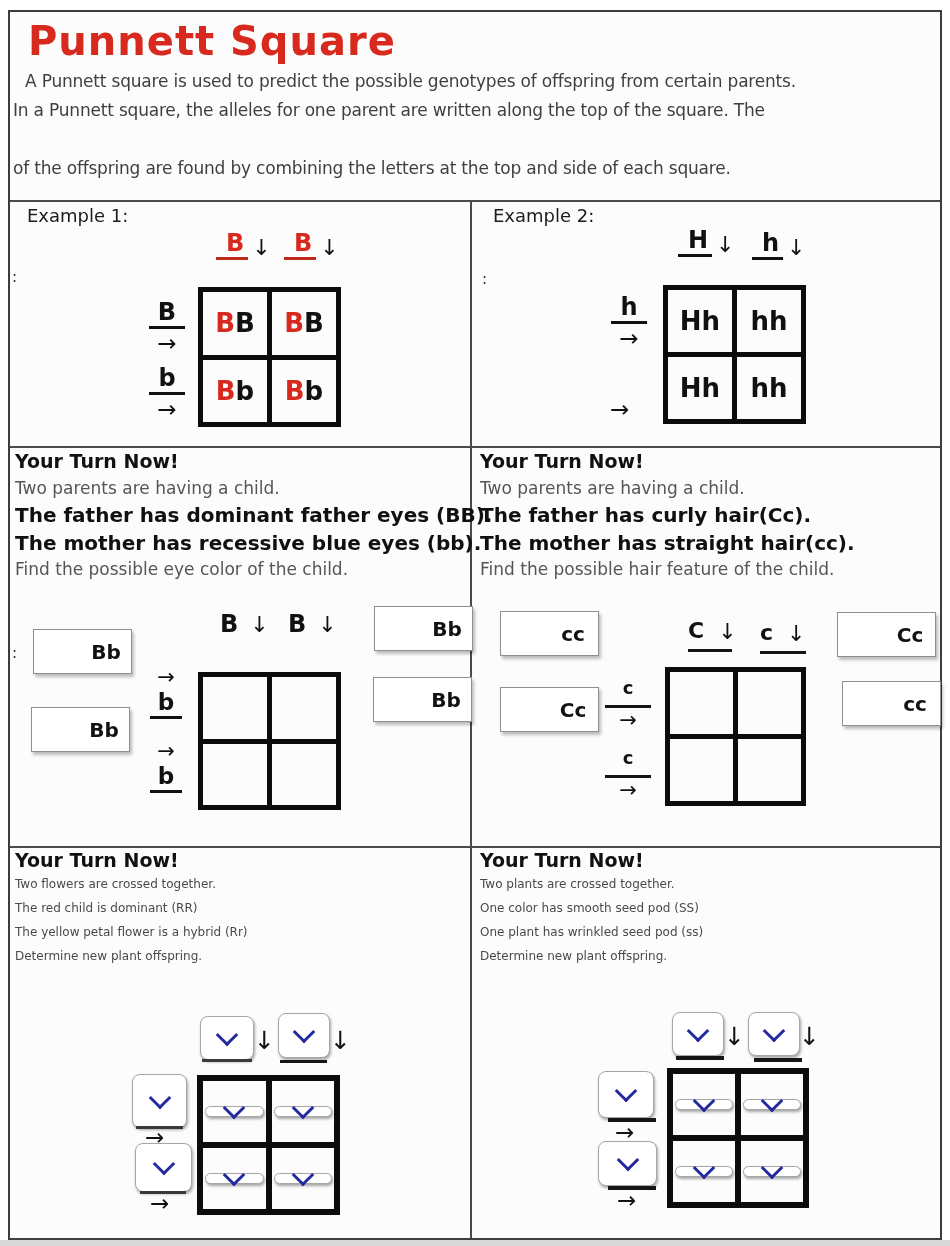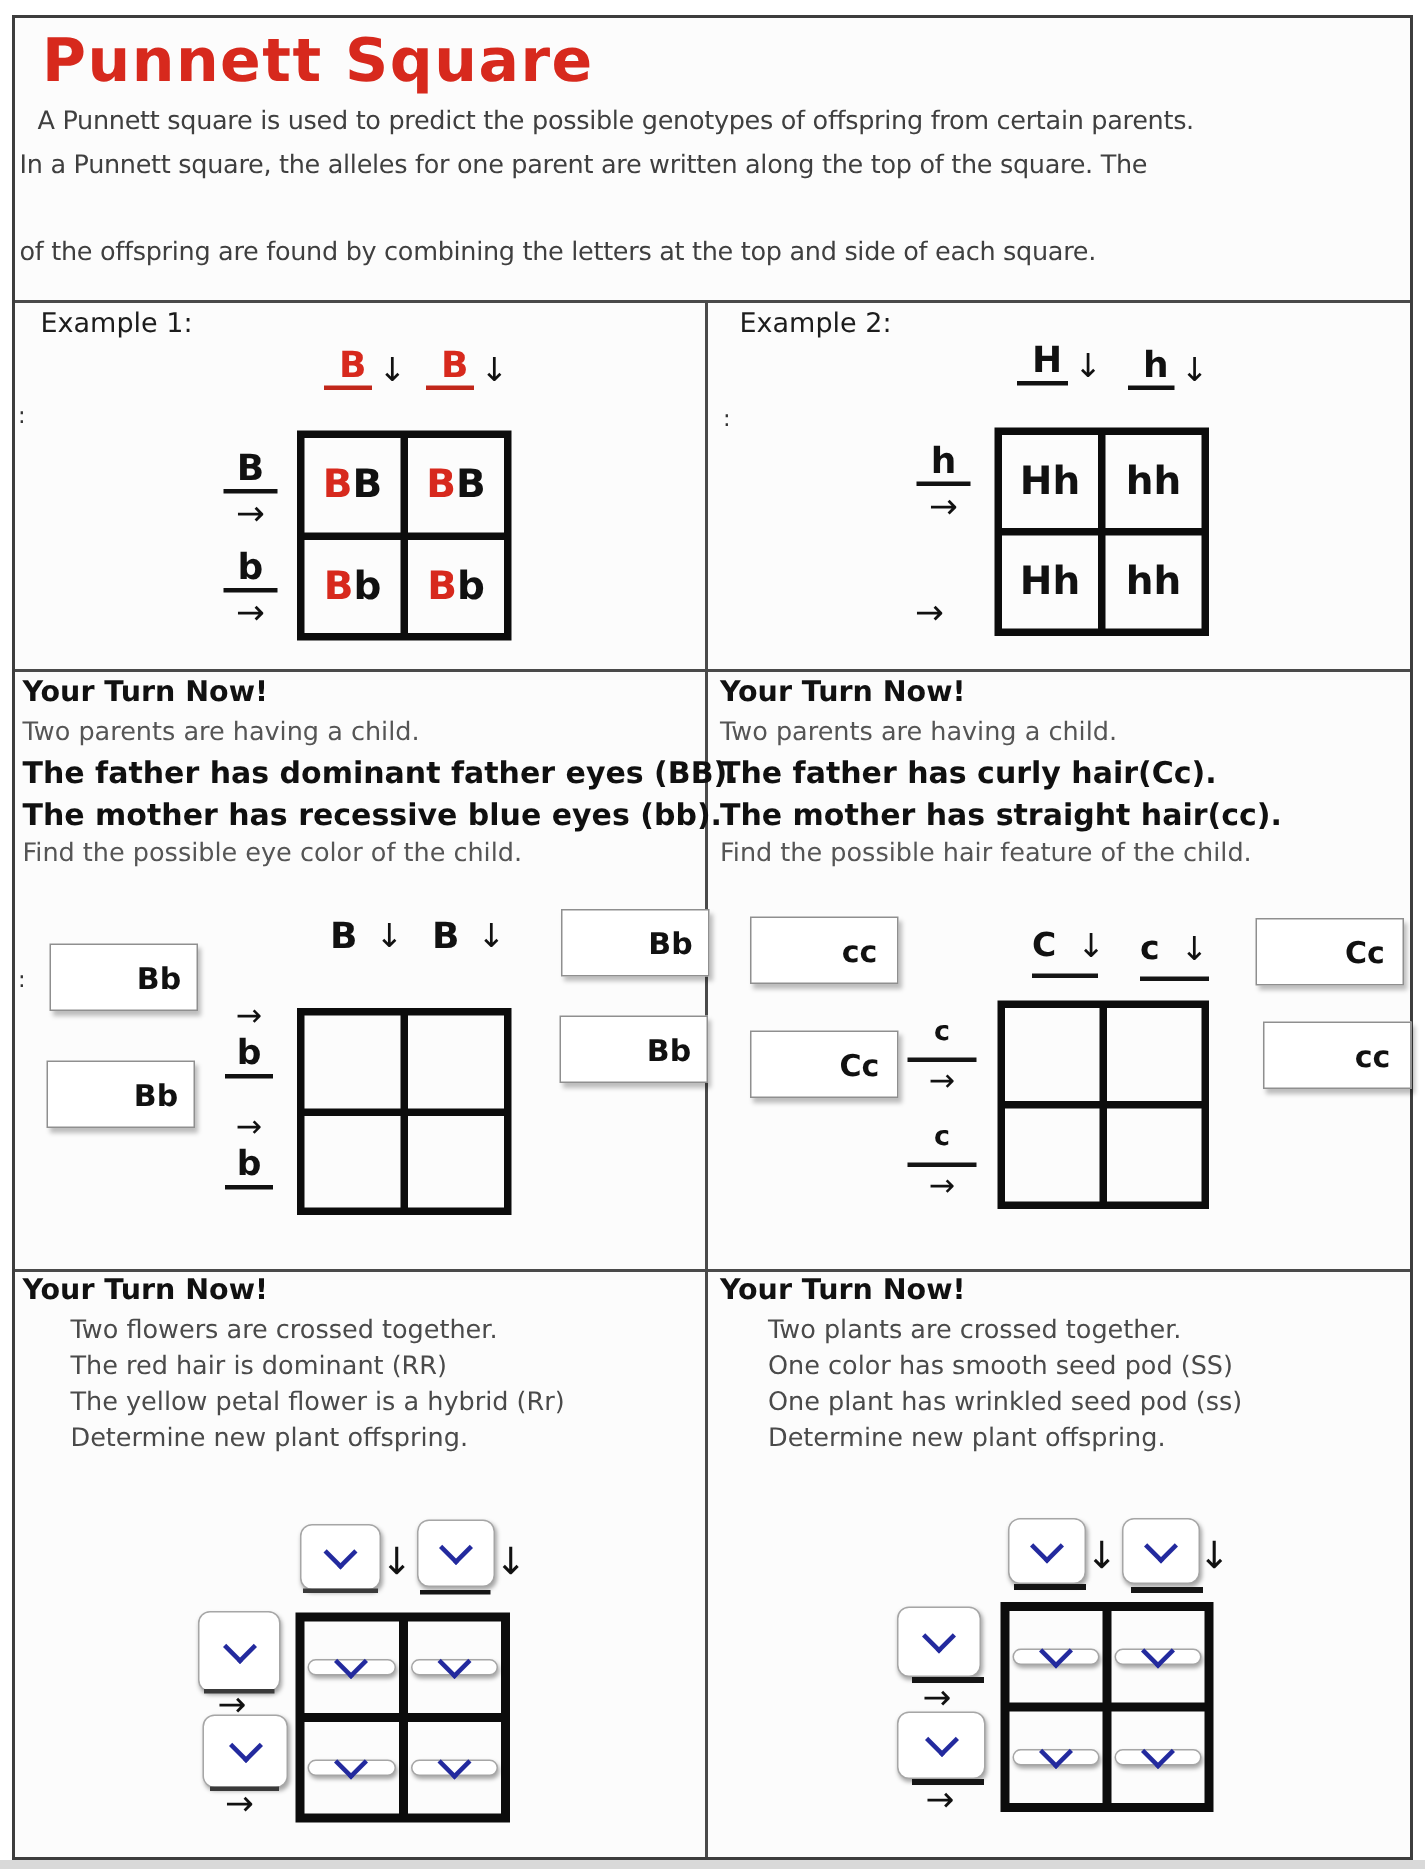--- a/index.html
+++ b/index.html
@@ -7,21 +7,21 @@
   .abs{position:absolute;}
   .pageborder{left:8px;top:10px;width:930px;height:1226px;border:2px solid #3d3d3d;background:#fcfcfc;}
   .hr{height:2px;background:#4a4a4a;left:10px;width:930px;}
   .vr{width:2px;background:#4a4a4a;left:470px;top:200px;height:1038px;}
   .graybar{left:0;top:1240px;width:950px;height:6px;background:#d9d9d9;}
   .title{color:#d7291d;font-size:40px;font-weight:bold;letter-spacing:1px;white-space:nowrap;}
   .intro{font-size:17px;color:#3f3f3f;white-space:nowrap;letter-spacing:-0.2px;}
   .seclabel{font-size:18px;color:#1c1c1c;white-space:nowrap;margin-left:13px;}
   .turntitle{font-size:19px;font-weight:bold;color:#111;white-space:nowrap;}
   .hand{font-size:17px;color:#555;white-space:nowrap;}
-  .hand2{font-size:17px;color:#4a4a4a;white-space:nowrap;margin-left:32px;}
+  .hand2{font-size:12px;color:#4a4a4a;white-space:nowrap;}
   .boldline{font-size:20px;font-weight:bold;color:#101010;white-space:nowrap;}
   .colon{font-size:15px;color:#333;}
   .psq{display:grid;grid-template-columns:1fr 1fr;grid-template-rows:1fr 1fr;gap:5px;padding:5px;background:#0c0c0c;box-sizing:border-box;}
   .psq .cell{background:#fcfcfc;display:flex;align-items:center;justify-content:center;font-size:26px;font-weight:bold;color:#111;}
   .psq2{gap:6px;padding:6px;}
   .psq2 .cell{padding:2px;}
   .red{color:#d7291d;}
   .tophead{display:flex;align-items:flex-start;}
   .tophead .al{font-size:24px;font-weight:bold;color:#111;border-bottom:3px solid #111;padding:0 4px 1px 10px;line-height:1.1;}
   .tophead .al.redu{color:#d7291d;border-color:#c1271a;}
@@ -195,21 +195,21 @@
   </div>
   <div class="abs psq" style="left:665px;top:667px;width:141px;height:139px;">
     <div class="cell"></div>
     <div class="cell"></div>
     <div class="cell"></div>
     <div class="cell"></div>
   </div>
 
   <div class="abs turntitle" style="left:15px;top:849px;">Your Turn Now!</div>
   <div class="abs hand2" style="left:15px;top:877px;">Two flowers are crossed together.</div>
-  <div class="abs hand2" style="left:15px;top:901px;">The red hair is dominant (RR)</div>
+  <div class="abs hand2" style="left:15px;top:901px;">The red child is dominant (RR)</div>
   <div class="abs hand2" style="left:15px;top:925px;">The yellow petal flower is a hybrid (Rr)</div>
   <div class="abs hand2" style="left:15px;top:949px;">Determine new plant offspring.</div>
 
   <div class="abs dd" style="left:200px;top:1016px;width:52px;height:42px;">
       <span class="chev"></span>
     </div>
   <div class="abs bar gray" style="left:202px;top:1059px;width:50px;"></div>
   <span class="abs dar" style="left:254px;top:1028px;font-size:25px;">↓</span>
   <div class="abs dd" style="left:278px;top:1013px;width:50px;height:43px;">
       <span class="chev"></span>

